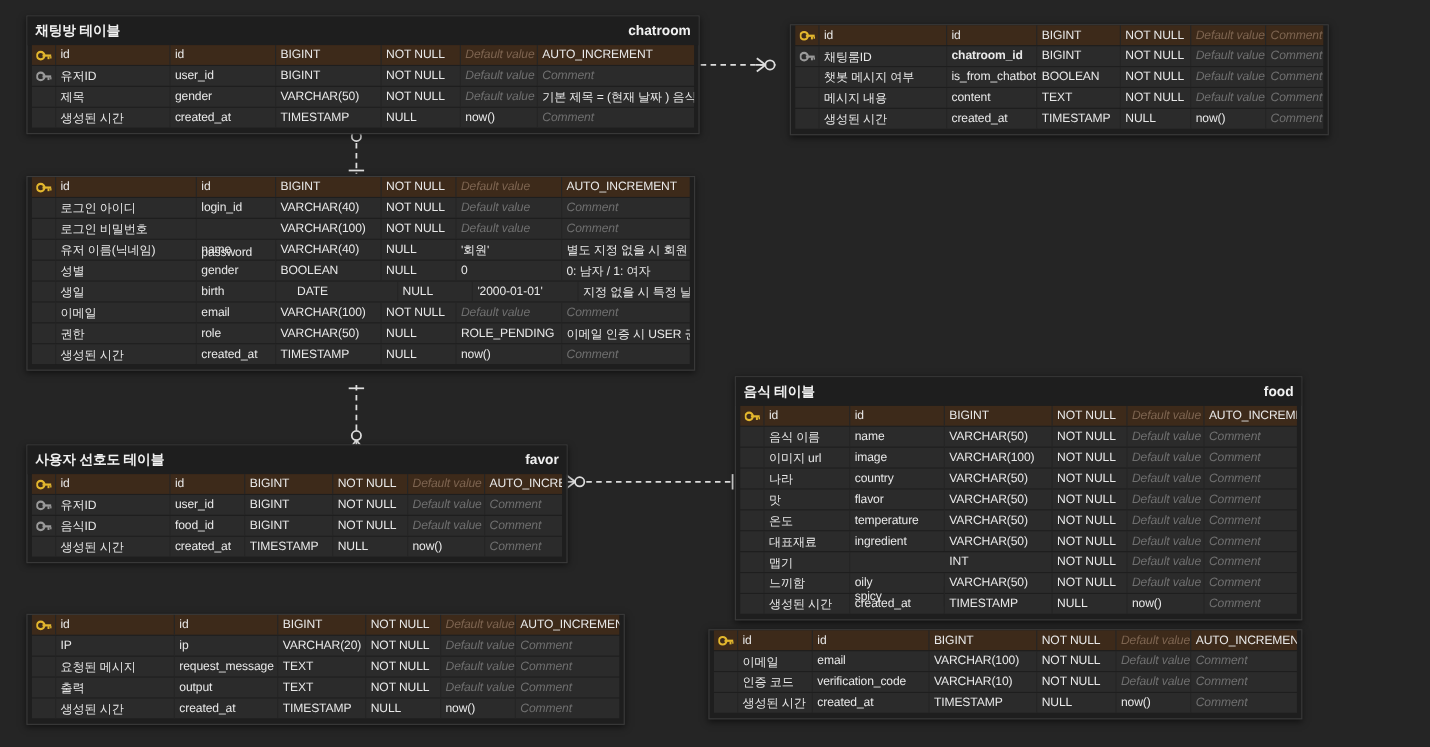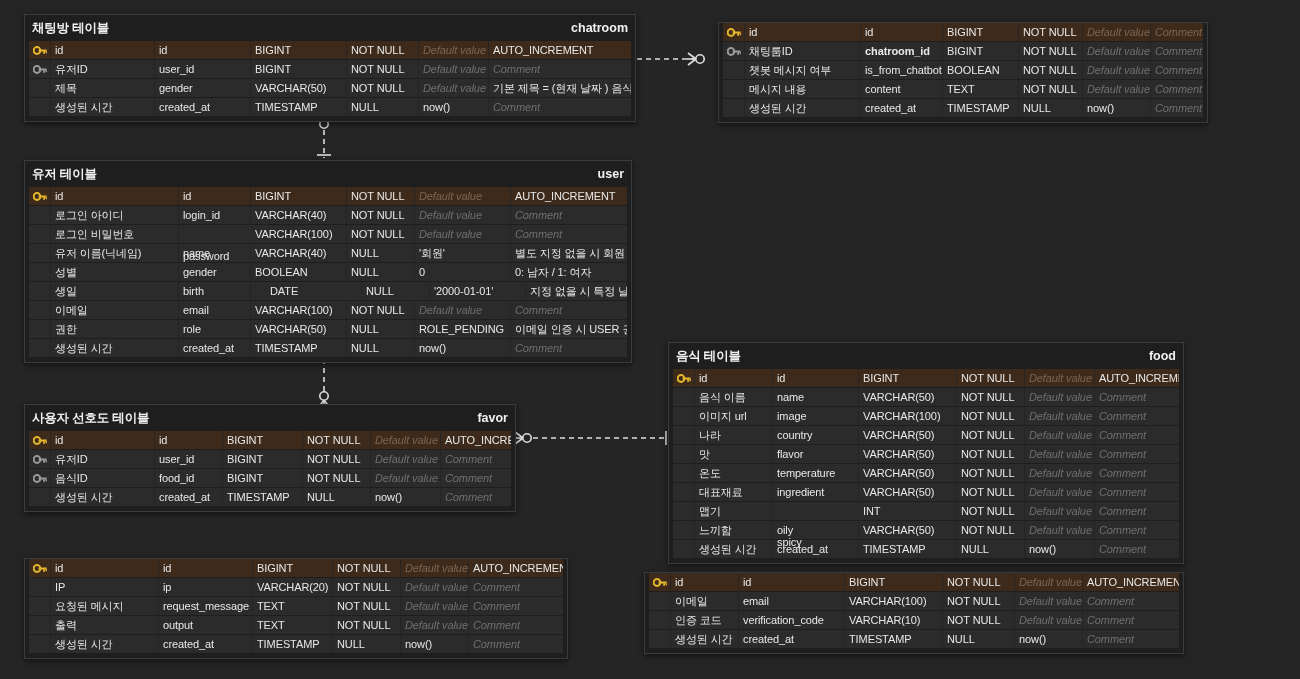--- a/index.html
+++ b/index.html
@@ -265,24 +265,20 @@
             <div class="cell c-comment-ko" style="width: 116px; min-width: 116px;">생성된 시간</div>
             <div class="cell c-name" style="width: 82px; min-width: 82px;">created_at</div>
             <div class="cell c-type" style="width: 76px; min-width: 76px;">TIMESTAMP</div>
             <div class="cell c-null" style="width: 64px; min-width: 64px;">NULL</div>
             <div class="cell c-default" style="width: 68px; min-width: 68px;">now()</div>
             <div class="cell c-comment muted" style="flex: 1 1 auto; min-width: 0px;">Comment</div>
           </div>
         </div>
       </div>
       <div class="table-card" style="left: 24px; top: 160px; width: 608px;">
-        <div class="tbl-head">
-          <span class="tbl-comment">유저 테이블</span>
-          <span class="tbl-name">user</span>
-        </div>
         <div class="tbl-body">
           <div class="col-row pk">
             <div class="cell key" style="width: 22px; min-width: 22px;">
               <svg class="keyicon" width="14" height="11" viewBox="0 0 14 11" aria-hidden="true">
                 <circle cx="4" cy="5.5" r="3.4" fill="none" stroke="#e3b72e" stroke-width="2"></circle>
                 <rect x="5.6" y="4.5" width="8" height="2" fill="#e3b72e"></rect>
                 <rect x="10.2" y="6.2" width="1.8" height="2.6" fill="#e3b72e"></rect>
                 <rect x="12.6" y="6.2" width="1.4" height="2" fill="#e3b72e"></rect>
               </svg>
             </div>

